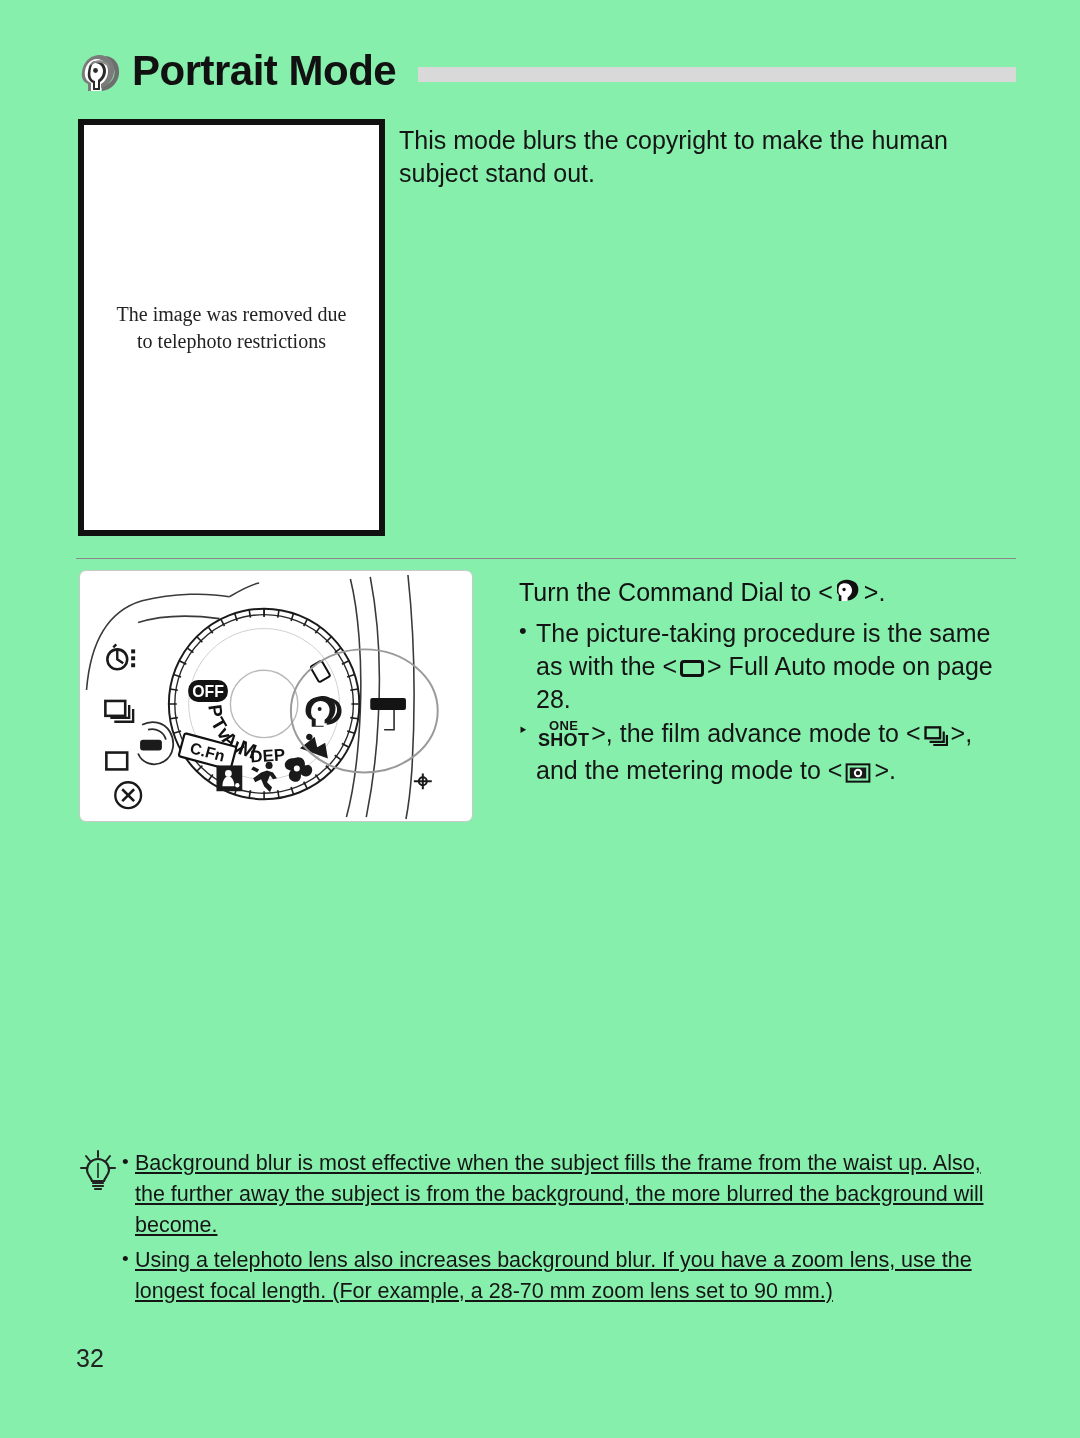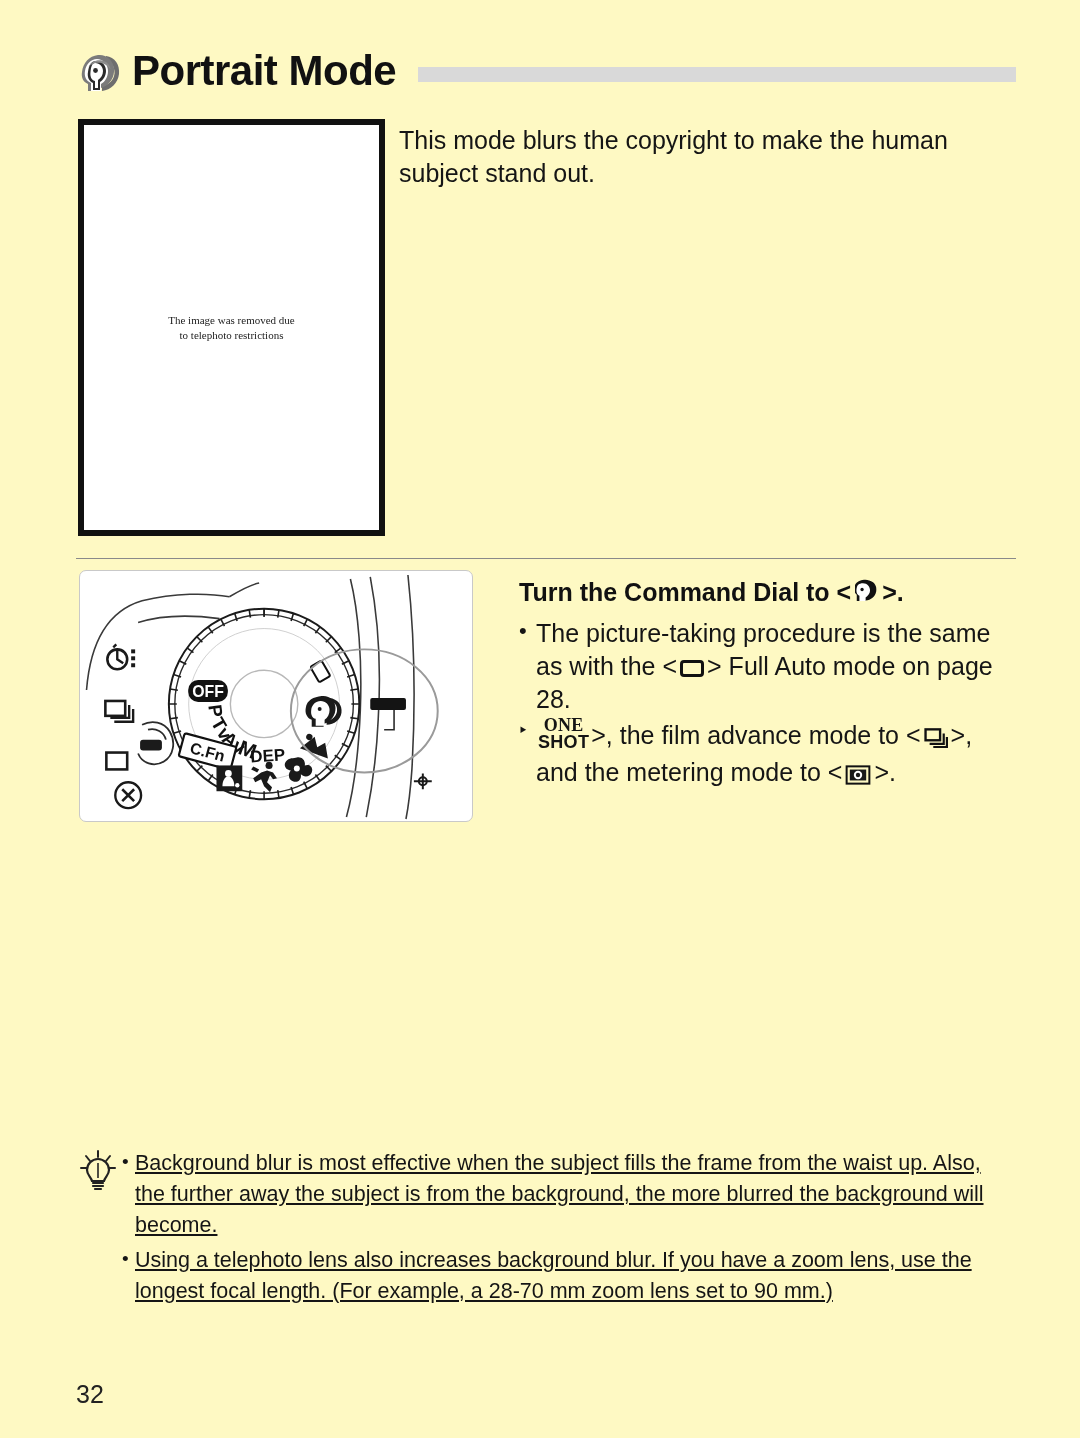--- a/index.html
+++ b/index.html
@@ -12,21 +12,21 @@
     height: 1438px;
     position: relative;
     font-family: "Liberation Sans", sans-serif;
     color: #1a1a1a;
     overflow: hidden;
   }
 
   .page {
     position: absolute;
     inset: 0;
-    background: #fef9c3;
+    background: #86efac;
   }
 
   
   .header {
     position: absolute;
     left: 76px;
     top: 40px;
     width: 940px;
     height: 62px;
     display: flex;
@@ -65,21 +65,21 @@
     border: 6px solid #111;
     background: #ffffff;
     box-sizing: border-box;
     display: flex;
     align-items: center;
     justify-content: center;
   }
   .photo-note {
     text-align: center;
     font-family: "Liberation Serif", serif;
-    font-size: 11px;
+    font-size: 20px;
     line-height: 1.35;
     color: #222;
     padding: 0 12px;
   }
 
   
   .intro {
     position: absolute;
     left: 399px;
     top: 124px;
@@ -114,21 +114,21 @@
   }
   .dial-frame svg { display: block; }
 
   
   .dial-head {
     position: absolute;
     left: 519px;
     top: 578px;
     width: 500px;
     font-size: 25px;
-    font-weight: bold;
+    font-weight: normal;
     color: #111;
     display: flex;
     align-items: flex-start;
     white-space: nowrap;
   }
   .steps {
     position: absolute;
     left: 519px;
     top: 617px;
     width: 490px;
@@ -158,21 +158,21 @@
     box-sizing: border-box;
   }
   .ico-oneshot {
     display: inline-block;
     text-align: center;
     line-height: 0.95;
     vertical-align: -4px;
     margin: 0 2px;
     font-weight: bold;
   }
-  .ico-oneshot .l1 { display: block; font-size: 18px; letter-spacing: 0.3px; font-family: Liberation Serif, serif; }
+  .ico-oneshot .l1 { display: block; font-size: 13px; letter-spacing: 0.3px; }
   .ico-oneshot .l2 { display: block; font-size: 18px; letter-spacing: 0.3px; }
   .ico-inline-svg {
     display: inline-block;
     vertical-align: -4px;
     margin: 0 3px;
   }
   .ico-portrait-inline {
     display: inline-block;
     vertical-align: -4px;
     margin: 0 4px;
@@ -210,21 +210,20 @@
   }
   .tip-text { flex: 1 1 auto; text-decoration: underline; }
 
   
   .page-num {
     position: absolute;
     left: 76px;
     top: 1344px;
     font-size: 25px;
     color: #222;
-    margin-top: 36px;
   }
 </style>
 </head>
 <body>
 
 <div class="page">
 
   <div class="header">
     <span class="header-icon">
       <svg viewBox="0 0 46 46" width="46" height="46" aria-hidden="true">

